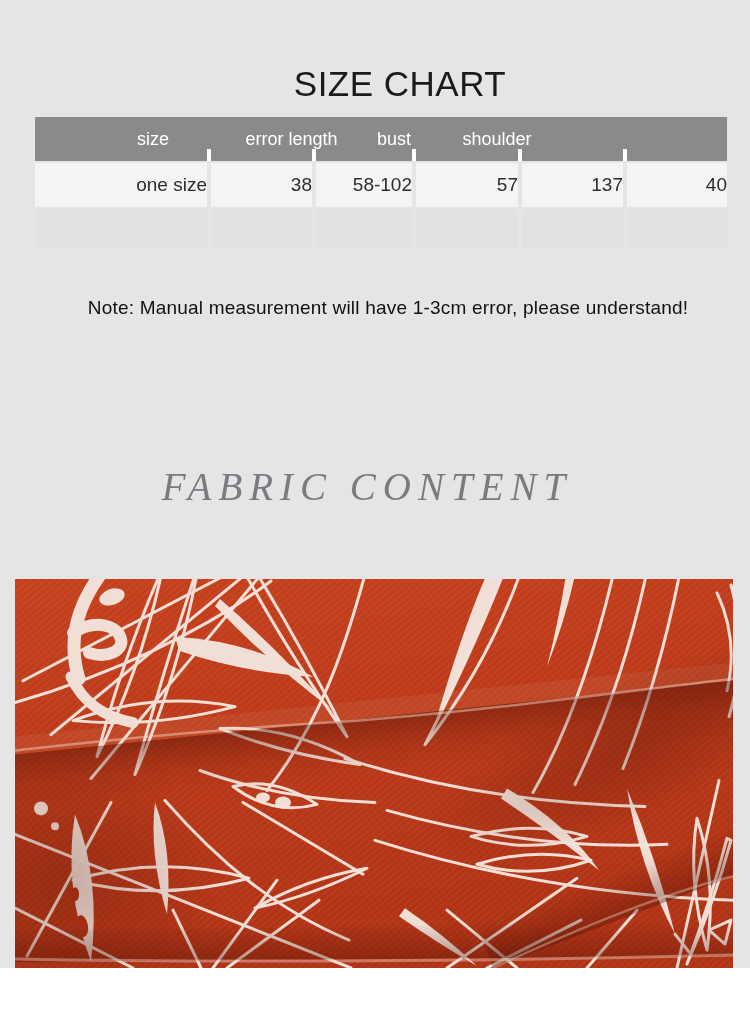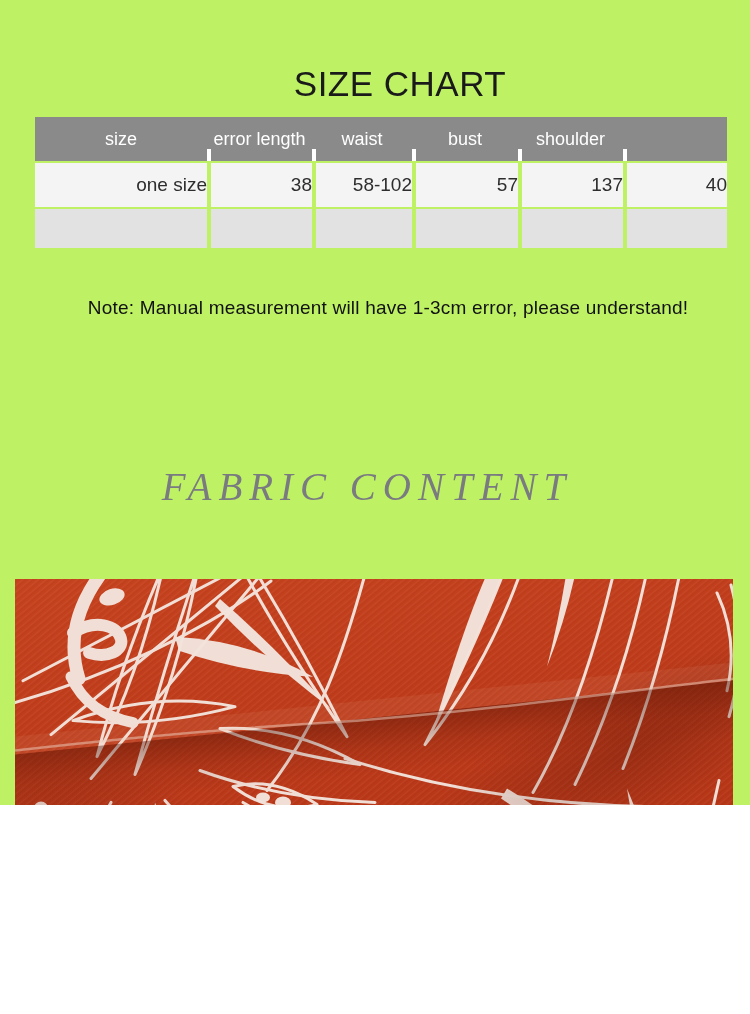--- a/index.html
+++ b/index.html
@@ -6,33 +6,33 @@
     --header-bg:#8a8a8a;
     --row1-bg:#f4f4f4;
     --row2-bg:#e2e2e2;
     --cell-text:#2d2d2d;
     --title-color:#1a1a1a;
     --heading-gray:#7a7a81;
   }
   *{box-sizing:border-box}
   html,body{margin:0;padding:0;background:#ffffff}
   .page{
-    position:relative;width:750px;height:805px;background:#bef264;
+    position:relative;width:750px;height:968px;background:#e5e5e5;
     font-family:"Liberation Sans",sans-serif;overflow:hidden;margin:0 auto;
   }
   .title{
     position:absolute;top:42px;left:0;width:100%;text-align:center;
     font-size:35px;line-height:38px;font-weight:400;color:var(--title-color);
     text-indent:50px;letter-spacing:0.5px;
   }
   .size-table{position:absolute;left:35px;top:117px;width:692px}
   .thead{
     position:relative;display:grid;
     grid-template-columns:172px 105px 100px 106px 105px 100px;
-    height:44px;background:var(--header-bg);
+    height:44px;background:var(--header-bg);padding-left:32px;
   }
   .thead .hc{color:#ffffff;font-size:18px;line-height:44px;text-align:center;white-space:nowrap}
   .tick{position:absolute;bottom:0;width:4px;height:12px;background:#ffffff}
   .tick.t1{left:172px}.tick.t2{left:277px}.tick.t3{left:377px}
   .tick.t4{left:483px}.tick.t5{left:588px}
   .trow{
     display:grid;grid-template-columns:172px 101px 96px 102px 101px 100px;
     column-gap:4px;margin-top:2px;
   }
   .trow .tc{
@@ -57,21 +57,20 @@
 <body>
 
 <div class="page">
 
   <h1 class="title">SIZE CHART</h1>
 
   <div class="size-table">
     <div class="thead">
       <div class="hc">size</div>
       <div class="hc">error length</div>
-      <div class="hc">waist</div>
       <div class="hc">bust</div>
       <div class="hc">shoulder</div>
       <div class="tick t1"></div>
       <div class="tick t2"></div>
       <div class="tick t3"></div>
       <div class="tick t4"></div>
       <div class="tick t5"></div>
     </div>
     <div class="trow">
       <div class="tc">one size</div>

